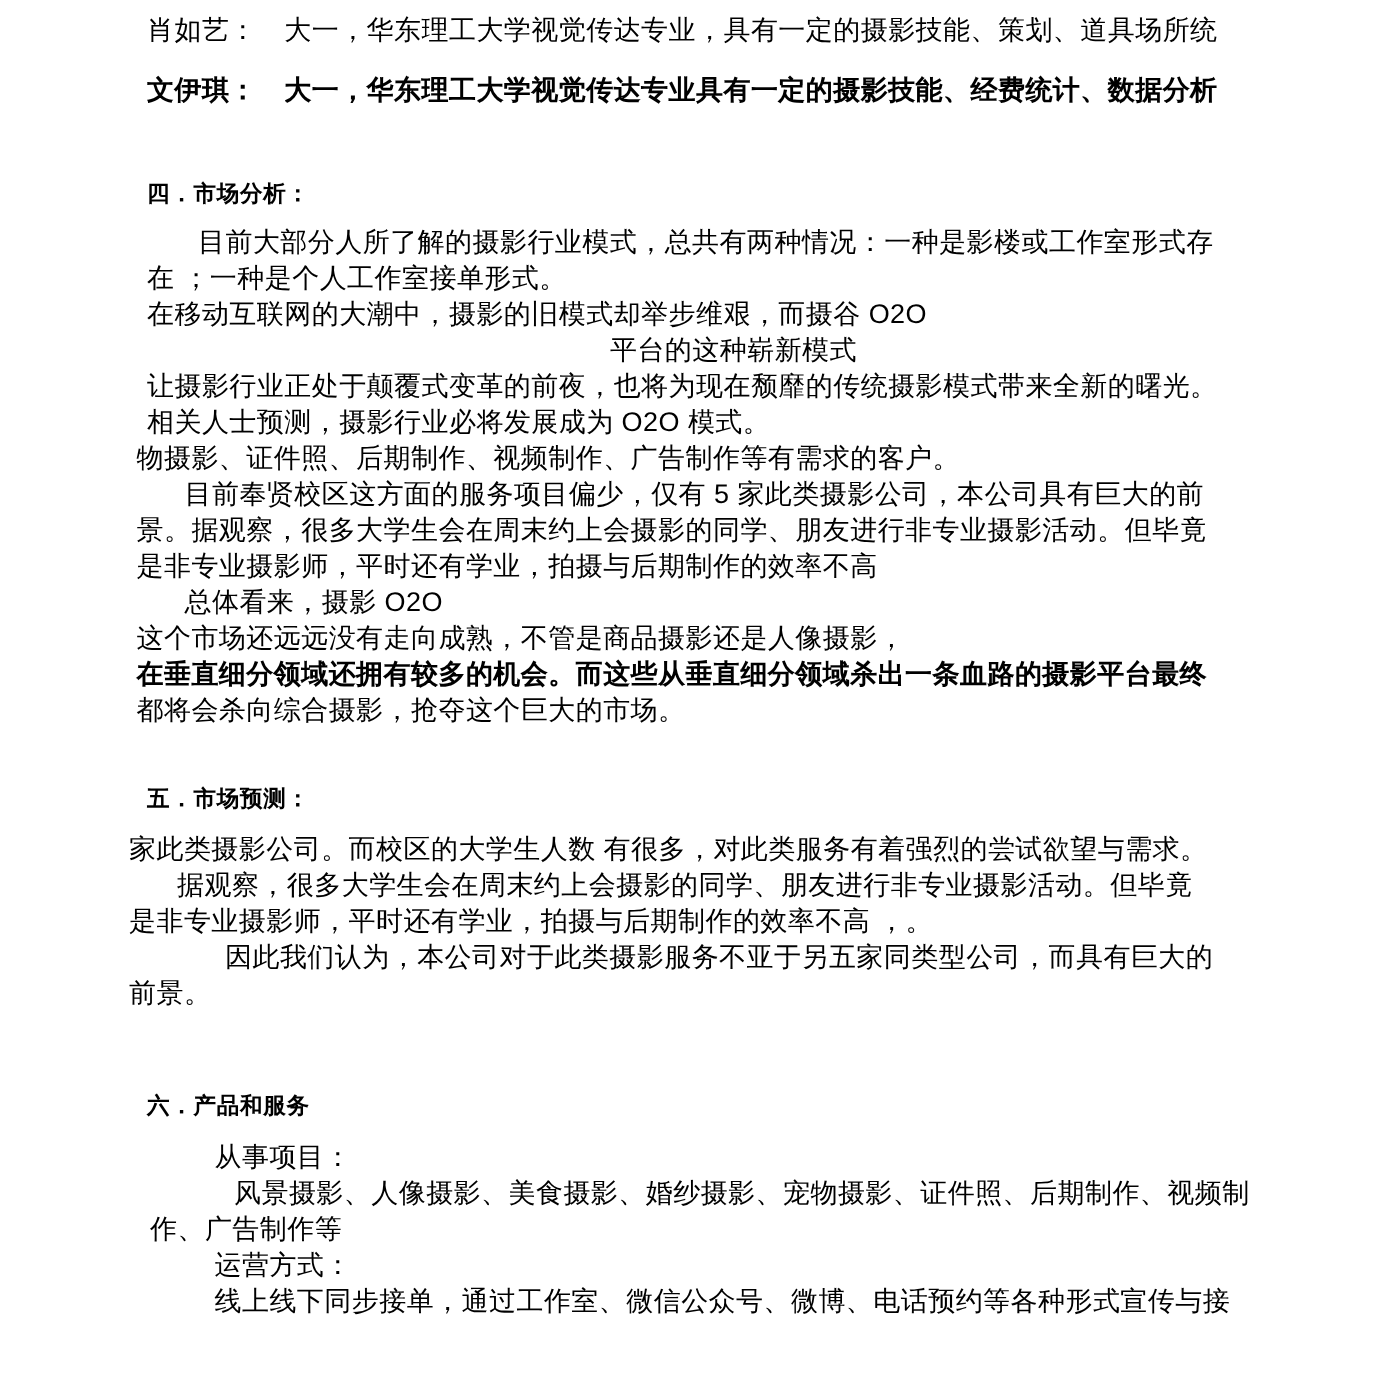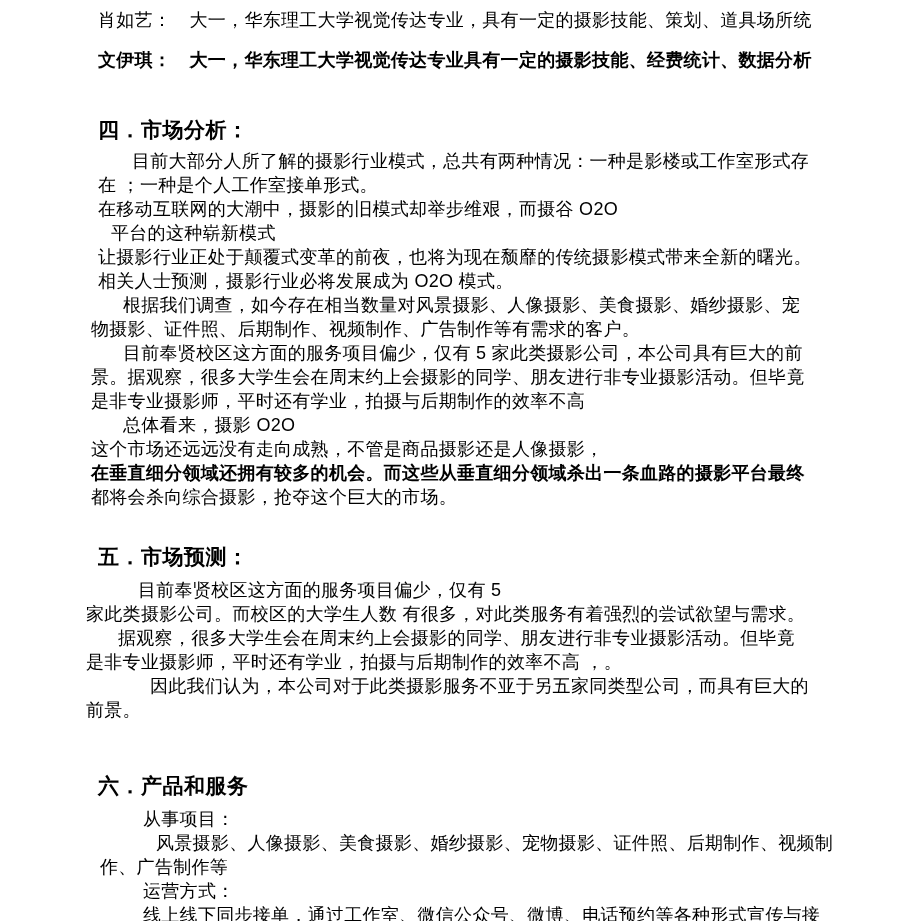--- a/index.html
+++ b/index.html
@@ -24,21 +24,21 @@
   .line {
     font-size: 18px;
     line-height: 24px;
     white-space: nowrap;
     letter-spacing: 0.3px;
   }
   .intro .line + .line {
     margin-top: 16px;
   }
   .heading {
-    font-size: 21px;
+    font-size: 15px;
     line-height: 28px;
     font-weight: 700;
     white-space: nowrap;
     letter-spacing: 0.5px;
   }
   .section .body {
     margin-top: 5px;
   }
   .sec-analysis  { margin-top: 44px; }
   .sec-forecast  { margin-top: 34px; }
@@ -55,39 +55,37 @@
       <div class="line" style="margin-left: 0px;">肖如艺：　大一，华东理工大学视觉传达专业，具有一定的摄影技能、策划、道具场所统</div>
       <div class="line" style="margin-left: 0px; font-weight: bold;">文伊琪：　大一，华东理工大学视觉传达专业具有一定的摄影技能、经费统计、数据分析</div>
     </div>
 
   <div class="section sec-analysis">
     <div class="heading">四．市场分析：</div>
     <div class="body">
         <div class="line" style="margin-left: 34px;">目前大部分人所了解的摄影行业模式，总共有两种情况：一种是影楼或工作室形式存</div>
         <div class="line" style="margin-left: 0px;">在 ；一种是个人工作室接单形式。</div>
         <div class="line" style="margin-left: 0px;">在移动互联网的大潮中，摄影的旧模式却举步维艰，而摄谷 O2O</div>
-        <div class="line" style="margin-left: 13px;">平台的这种崭新模式</div>
+        <div class="line" style="margin-left: 0px; text-align: center;">平台的这种崭新模式</div>
         <div class="line" style="margin-left: 0px;">让摄影行业正处于颠覆式变革的前夜，也将为现在颓靡的传统摄影模式带来全新的曙光。</div>
         <div class="line" style="margin-left: 0px;">相关人士预测，摄影行业必将发展成为 O2O 模式。</div>
-        <div class="line" style="margin-left: 25px;">根据我们调查，如今存在相当数量对风景摄影、人像摄影、美食摄影、婚纱摄影、宠</div>
         <div class="line" style="margin-left: -7px;">物摄影、证件照、后期制作、视频制作、广告制作等有需求的客户。</div>
         <div class="line" style="margin-left: 25px;">目前奉贤校区这方面的服务项目偏少，仅有 5 家此类摄影公司，本公司具有巨大的前</div>
         <div class="line" style="margin-left: -7px;">景。据观察，很多大学生会在周末约上会摄影的同学、朋友进行非专业摄影活动。但毕竟</div>
         <div class="line" style="margin-left: -7px;">是非专业摄影师，平时还有学业，拍摄与后期制作的效率不高</div>
         <div class="line" style="margin-left: 25px;">总体看来，摄影 O2O</div>
         <div class="line" style="margin-left: -7px;">这个市场还远远没有走向成熟，不管是商品摄影还是人像摄影，</div>
         <div class="line" style="margin-left: -7px; font-weight: bold;">在垂直细分领域还拥有较多的机会。而这些从垂直细分领域杀出一条血路的摄影平台最终</div>
         <div class="line" style="margin-left: -7px;">都将会杀向综合摄影，抢夺这个巨大的市场。</div>
       </div>
   </div>
 
   <div class="section sec-forecast">
     <div class="heading">五．市场预测：</div>
     <div class="body">
-        <div class="line" style="margin-left: 40px;">目前奉贤校区这方面的服务项目偏少，仅有 5</div>
         <div class="line" style="margin-left: -12px;">家此类摄影公司。而校区的大学生人数 有很多，对此类服务有着强烈的尝试欲望与需求。</div>
         <div class="line" style="margin-left: 20px;">据观察，很多大学生会在周末约上会摄影的同学、朋友进行非专业摄影活动。但毕竟</div>
         <div class="line" style="margin-left: -12px;">是非专业摄影师，平时还有学业，拍摄与后期制作的效率不高 ，。</div>
         <div class="line" style="margin-left: 52px;">因此我们认为，本公司对于此类摄影服务不亚于另五家同类型公司，而具有巨大的</div>
         <div class="line" style="margin-left: -12px;">前景。</div>
       </div>
   </div>
 
   <div class="section sec-products">
     <div class="heading">六．产品和服务</div>

